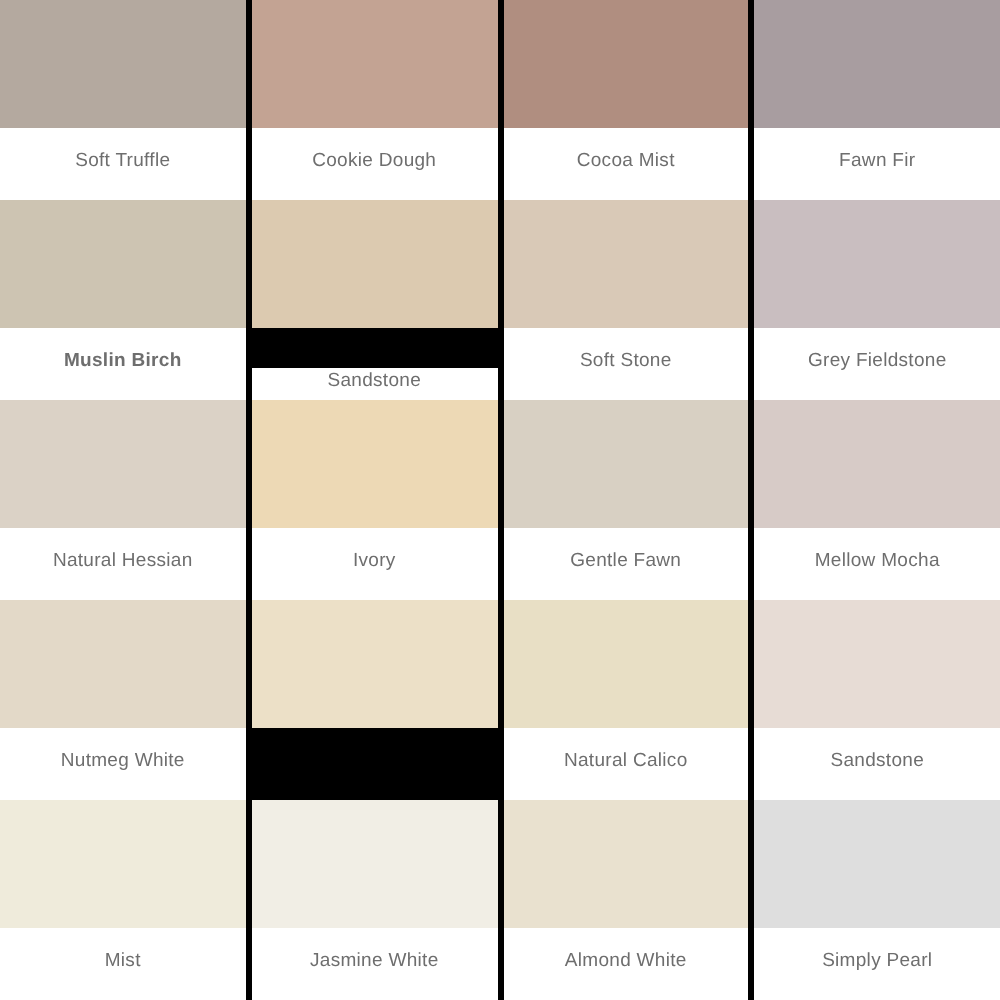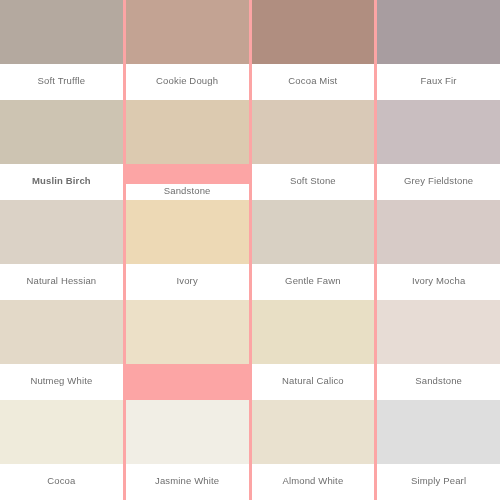--- a/index.html
+++ b/index.html
@@ -47,36 +47,36 @@
     line-height: 1.1;
     padding-bottom: 2px;
     white-space: nowrap;
     background: #ffffff;
   }
   
 </style>
 </head>
 <body>
 
-<div id="palette-grid" style="background: #fca5a5;">
+<div id="palette-grid" style="background: #000000;">
     <div class="swatch-cell">
       <div class="swatch-color" style="background: rgb(180, 169, 159);"></div>
       <div class="swatch-label" style="color: rgb(110, 110, 110);">Soft Truffle</div>
     </div>
     <div class="swatch-cell">
       <div class="swatch-color" style="background: rgb(195, 163, 147);"></div>
       <div class="swatch-label" style="color: rgb(110, 110, 110);">Cookie Dough</div>
     </div>
     <div class="swatch-cell">
       <div class="swatch-color" style="background: rgb(176, 142, 128);"></div>
       <div class="swatch-label" style="color: rgb(110, 110, 110); text-align: center;">Cocoa Mist</div>
     </div>
     <div class="swatch-cell">
       <div class="swatch-color" style="background: rgb(168, 157, 160);"></div>
-      <div class="swatch-label" style="color: rgb(110, 110, 110);">Faux Fir</div>
+      <div class="swatch-label" style="color: rgb(110, 110, 110);">Fawn Fir</div>
     </div>
     <div class="swatch-cell">
       <div class="swatch-color" style="background: rgb(205, 196, 178);"></div>
       <div class="swatch-label" style="color: rgb(110, 110, 110); font-weight: bold;">Muslin Birch</div>
     </div>
     <div class="swatch-cell">
       <div class="swatch-color" style="background: rgb(220, 202, 176);"></div>
       <div class="swatch-label" style="color: rgb(110, 110, 110); margin-top: 20px;">Sandstone</div>
     </div>
     <div class="swatch-cell">
@@ -94,41 +94,41 @@
     <div class="swatch-cell">
       <div class="swatch-color" style="background: rgb(237, 217, 181);"></div>
       <div class="swatch-label" style="color: rgb(110, 110, 110);">Ivory</div>
     </div>
     <div class="swatch-cell">
       <div class="swatch-color" style="background: rgb(216, 208, 195);"></div>
       <div class="swatch-label" style="color: rgb(110, 110, 110);">Gentle Fawn</div>
     </div>
     <div class="swatch-cell">
       <div class="swatch-color" style="background: rgb(215, 203, 199);"></div>
-      <div class="swatch-label" style="color: rgb(110, 110, 110);">Ivory Mocha</div>
+      <div class="swatch-label" style="color: rgb(110, 110, 110);">Mellow Mocha</div>
     </div>
     <div class="swatch-cell">
       <div class="swatch-color" style="background: rgb(227, 217, 200);"></div>
       <div class="swatch-label" style="color: rgb(110, 110, 110);">Nutmeg White</div>
     </div>
     <div class="swatch-cell">
       <div class="swatch-color" style="background: rgb(236, 224, 199);"></div>
       <div class="swatch-label" style="color: rgb(110, 110, 110); margin-top: 48px;">Gardenia</div>
     </div>
     <div class="swatch-cell">
       <div class="swatch-color" style="background: rgb(232, 223, 197);"></div>
       <div class="swatch-label" style="color: rgb(110, 110, 110);">Natural Calico</div>
     </div>
     <div class="swatch-cell">
       <div class="swatch-color" style="background: rgb(231, 220, 213);"></div>
       <div class="swatch-label" style="color: rgb(110, 110, 110);">Sandstone</div>
     </div>
     <div class="swatch-cell">
       <div class="swatch-color" style="background: rgb(239, 235, 219);"></div>
-      <div class="swatch-label" style="color: rgb(110, 110, 110);">Cocoa</div>
+      <div class="swatch-label" style="color: rgb(110, 110, 110);">Mist</div>
     </div>
     <div class="swatch-cell">
       <div class="swatch-color" style="background: rgb(241, 238, 229);"></div>
       <div class="swatch-label" style="color: rgb(110, 110, 110); text-align: right;">Jasmine White</div>
     </div>
     <div class="swatch-cell">
       <div class="swatch-color" style="background: rgb(233, 225, 207);"></div>
       <div class="swatch-label" style="color: rgb(110, 110, 110);">Almond White</div>
     </div>
     <div class="swatch-cell">

